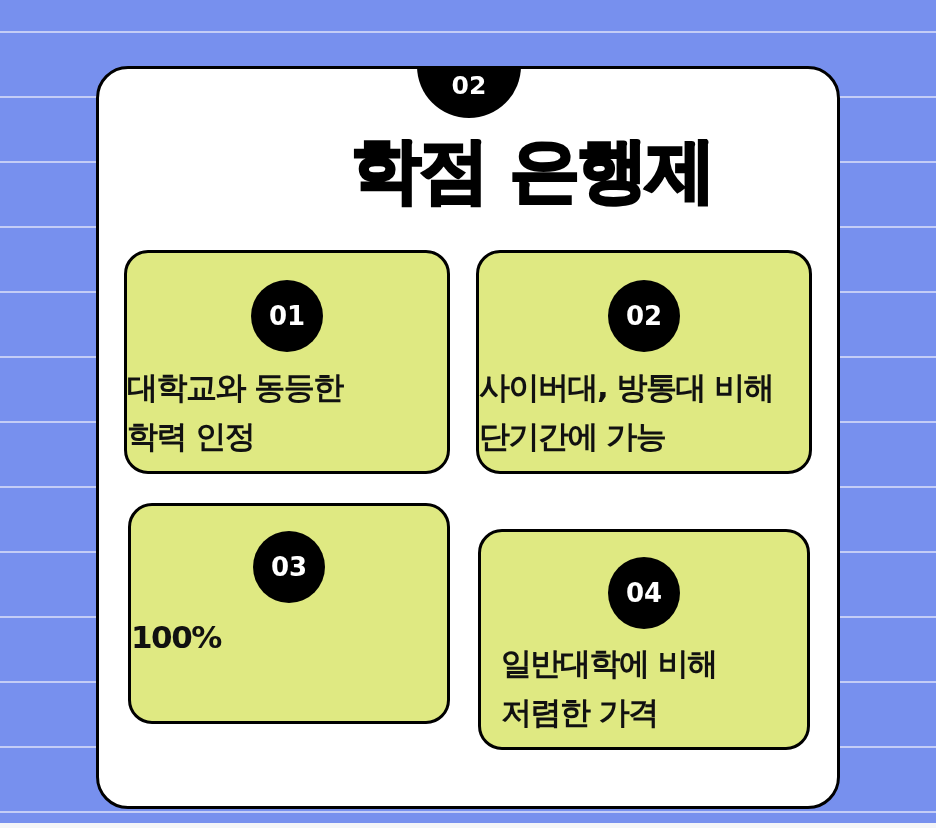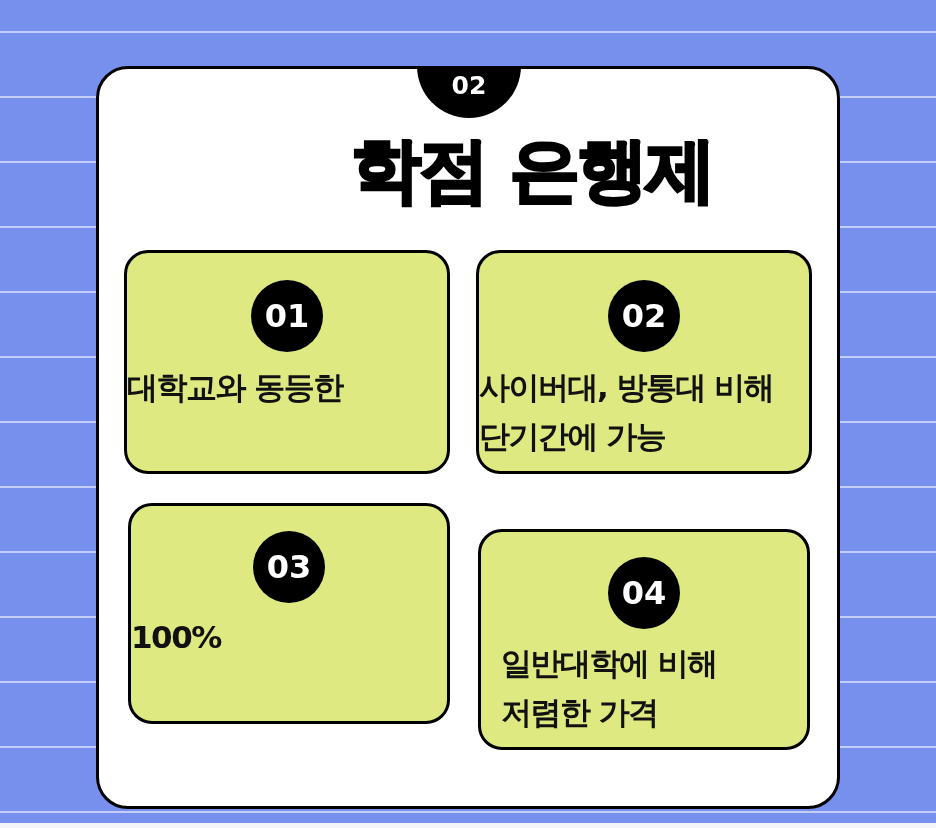--- a/index.html
+++ b/index.html
@@ -82,21 +82,21 @@
       left: 50%;
       top: 27px;
       width: 72px;
       height: 72px;
       margin-left: -36px;
       border-radius: 50%;
       background: #000000;
       color: #ffffff;
       font-family: "DejaVu Sans", sans-serif;
       font-weight: bold;
-      font-size: 32px;
+      font-size: 26px;
       line-height: 72px;
       text-align: center;
     }
     .box .text {
       position: absolute;
       left: 0;
       right: 0;
       top: 110px;
       color: #111111;
       font-family: "DejaVu Sans", sans-serif;
@@ -125,20 +125,21 @@
 
 <div class="card">
   <div class="top-badge">02</div>
   <div class="title">학점 은행제</div>
 </div>
 
 <div class="box" id="box1">
   <div class="num">01</div>
   <div class="text">
     <span>대학교와 동등한</span>
+    <span>학력 인정</span>
   </div>
 </div>
 
 <div class="box" id="box2">
   <div class="num">02</div>
   <div class="text">
     <span>사이버대, 방통대 비해</span>
     <span>단기간에 가능</span>
   </div>
 </div>

